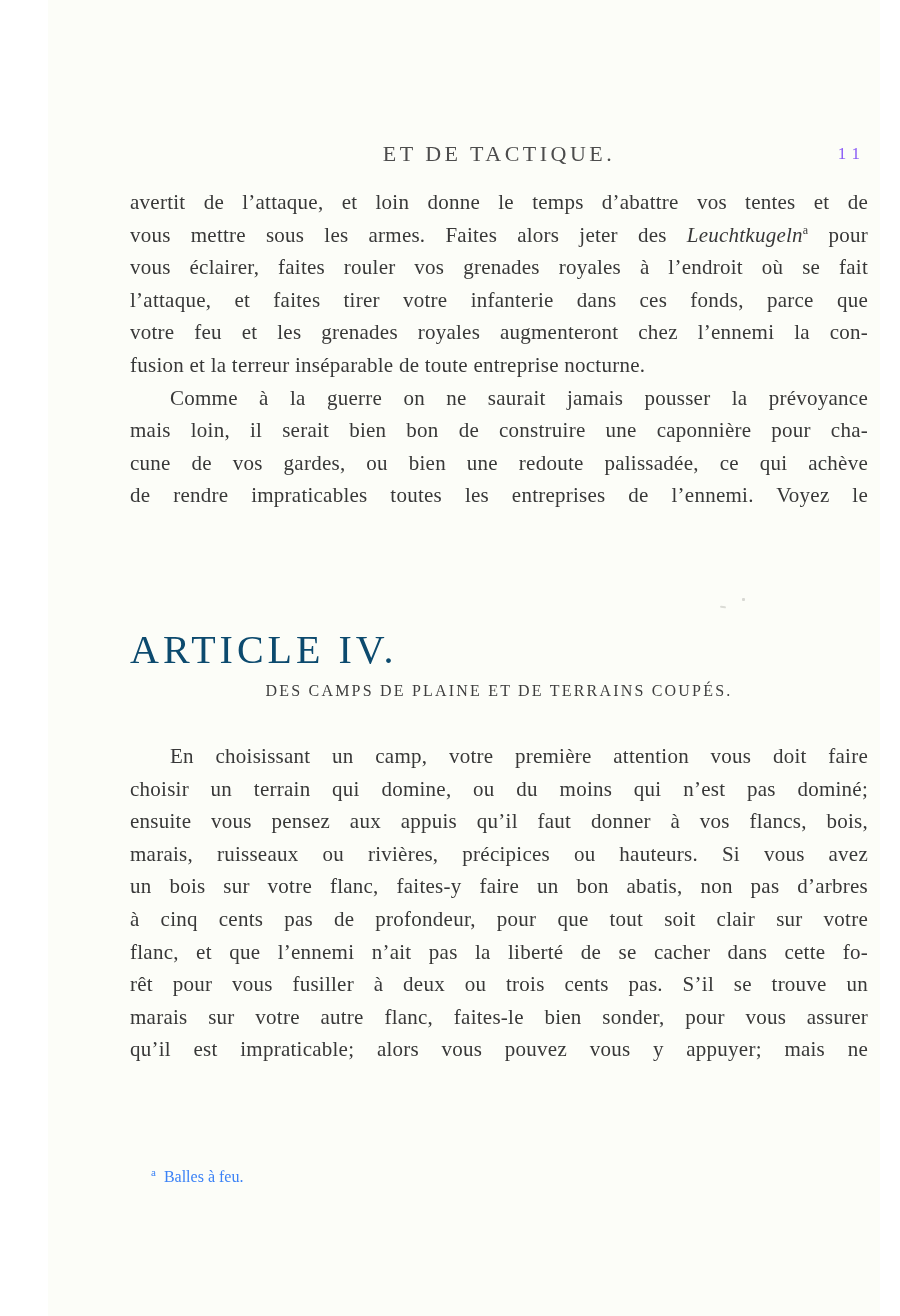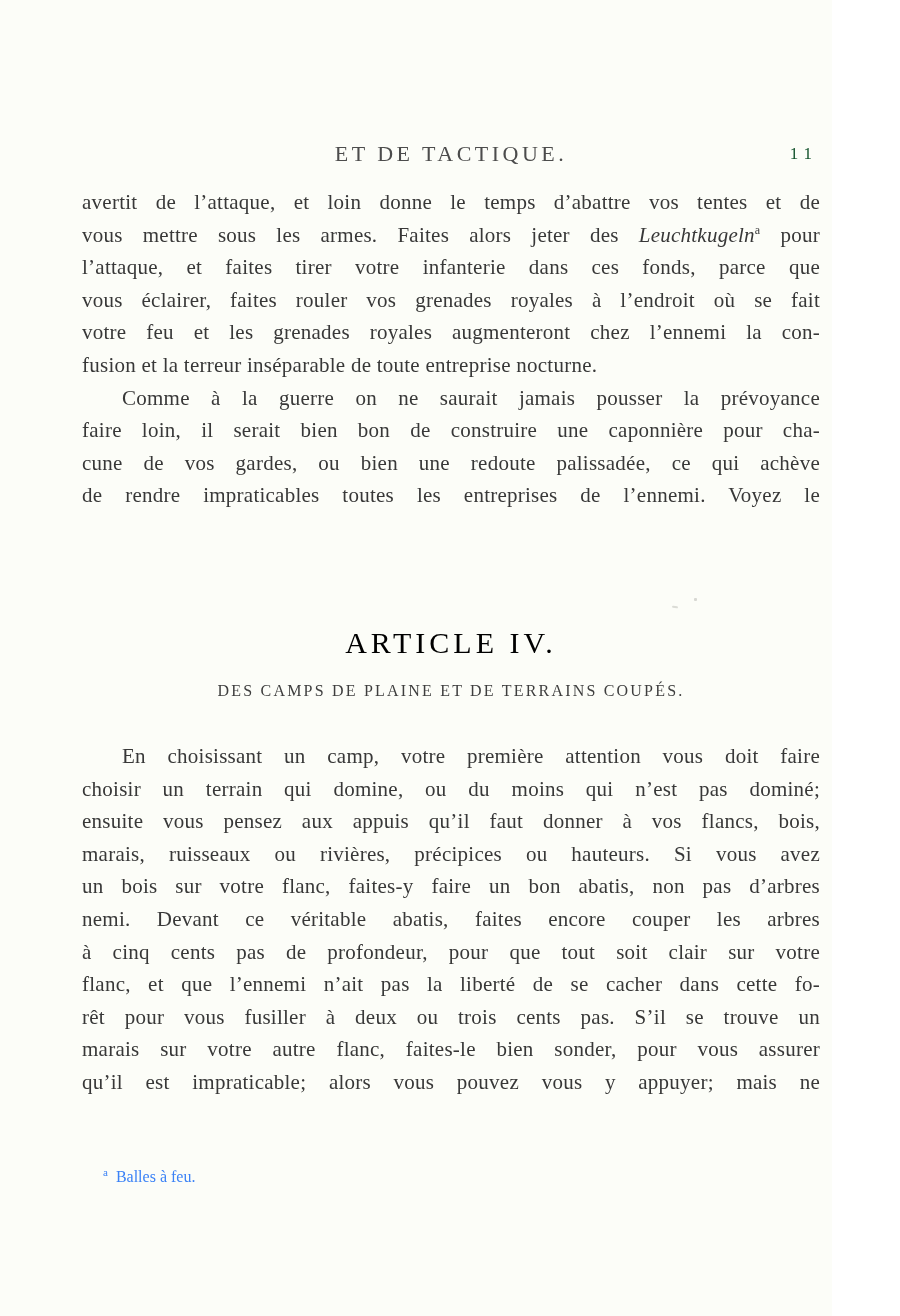--- a/index.html
+++ b/index.html
@@ -4,20 +4,21 @@
 <style>
   html, body { margin: 0; padding: 0; }
   .page {
     position: relative;
     width: 832px;
     height: 1316px;
     background: #fcfdf8;
     font-family: "Liberation Serif", "DejaVu Serif", serif;
     color: #3a3a3a;
     overflow: hidden;
+    margin-left: 48px;
   }
   .running-head {
     position: absolute;
     top: 141px;
     left: 82px;
     width: 738px;
     height: 28px;
   }
   .head-title {
     display: block;
@@ -25,21 +26,21 @@
     font-size: 22px;
     letter-spacing: 3.5px;
     color: #4c4c4c;
   }
   .page-num {
     position: absolute;
     right: 2px;
     top: 3px;
     font-size: 17px;
     letter-spacing: 6px;
-    color: #14532d;
+    color: #8b5cf6;
   }
   .textcol {
     position: absolute;
     left: 82px;
     width: 738px;
     font-size: 21px;
     line-height: 32.6px;
     letter-spacing: 0.25px;
     color: #383838;
   }
@@ -56,24 +57,23 @@
   .textcol sup, .footnote sup {
     font-size: 12px;
     line-height: 0;
     vertical-align: super;
   }
   .article-head {
     position: absolute;
     top: 626px;
     left: 82px;
     width: 738px;
-    text-align: center;
-    font-size: 30px;
+    font-size: 40px;
     letter-spacing: 4px;
-    color: #000000;
+    color: #0c4a6e;
   }
   .article-sub {
     position: absolute;
     top: 682px;
     left: 82px;
     width: 738px;
     text-align: center;
     font-size: 16px;
     letter-spacing: 2.2px;
     color: #3e3e3e;
@@ -101,47 +101,46 @@
 
   <div class="running-head">
     <span class="head-title">ET DE TACTIQUE.</span>
     <span class="page-num">11</span>
   </div>
 
   <div class="textcol block1">
       <div class="para">
         <div class="line">avertit de l’attaque, et loin donne le temps d’abattre vos tentes et de</div>
         <div class="line"><span>vous mettre sous les armes. Faites alors jeter des </span><span class="it">Leuchtkugeln</span><sup>a</sup><span> pour</span></div>
+        <div class="line">vous éclairer, faites rouler vos grenades royales à l’endroit où se fait</div>
         <div class="line">l’attaque, et faites tirer votre infanterie dans ces fonds, parce que</div>
-        <div class="line">vous éclairer, faites rouler vos grenades royales à l’endroit où se fait</div>
         <div class="line">votre feu et les grenades royales augmenteront chez l’ennemi la con-</div>
         <div class="line endline">fusion et la terreur inséparable de toute entreprise nocturne.</div>
       </div>
       <div class="para">
         <div class="line indent">Comme à la guerre on ne saurait jamais pousser la prévoyance</div>
-        <div class="line">faire loin, il serait bien bon de construire une caponnière pour cha-</div>
+        <div class="line">mais loin, il serait bien bon de construire une caponnière pour cha-</div>
         <div class="line">cune de vos gardes, ou bien une redoute palissadée, ce qui achève</div>
         <div class="line">de rendre impraticables toutes les entreprises de l’ennemi. Voyez le</div>
       </div>
     </div>
 
   <span class="artifact a1"></span>
   <span class="artifact a2"></span>
 
   <div class="article-head">ARTICLE IV.</div>
   <div class="article-sub">DES CAMPS DE PLAINE ET DE TERRAINS COUPÉS.</div>
 
   <div class="textcol block2">
       <div class="para">
         <div class="line indent">En choisissant un camp, votre première attention vous doit faire</div>
         <div class="line">choisir un terrain qui domine, ou du moins qui n’est pas dominé;</div>
         <div class="line">ensuite vous pensez aux appuis qu’il faut donner à vos flancs, bois,</div>
         <div class="line">marais, ruisseaux ou rivières, précipices ou hauteurs. Si vous avez</div>
         <div class="line">un bois sur votre flanc, faites-y faire un bon abatis, non pas d’arbres</div>
-        <div class="line">nemi. Devant ce véritable abatis, faites encore couper les arbres</div>
         <div class="line">à cinq cents pas de profondeur, pour que tout soit clair sur votre</div>
         <div class="line">flanc, et que l’ennemi n’ait pas la liberté de se cacher dans cette fo-</div>
         <div class="line">rêt pour vous fusiller à deux ou trois cents pas. S’il se trouve un</div>
         <div class="line">marais sur votre autre flanc, faites-le bien sonder, pour vous assurer</div>
         <div class="line">qu’il est impraticable; alors vous pouvez vous y appuyer; mais ne</div>
       </div>
     </div>
 
   <div class="footnote">
     <sup>a</sup><span>Balles à feu.</span>

